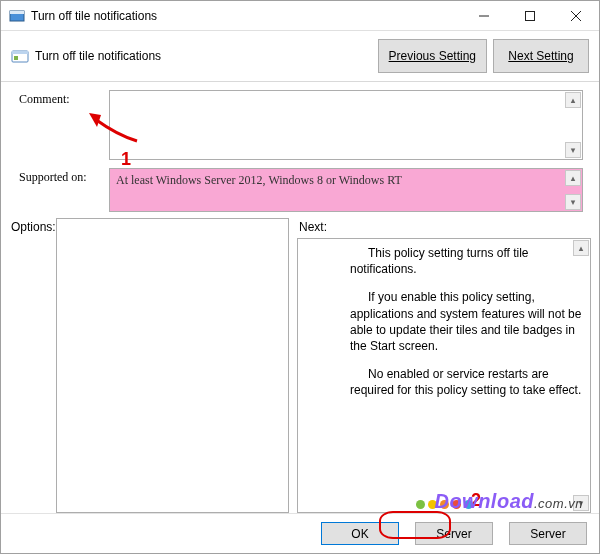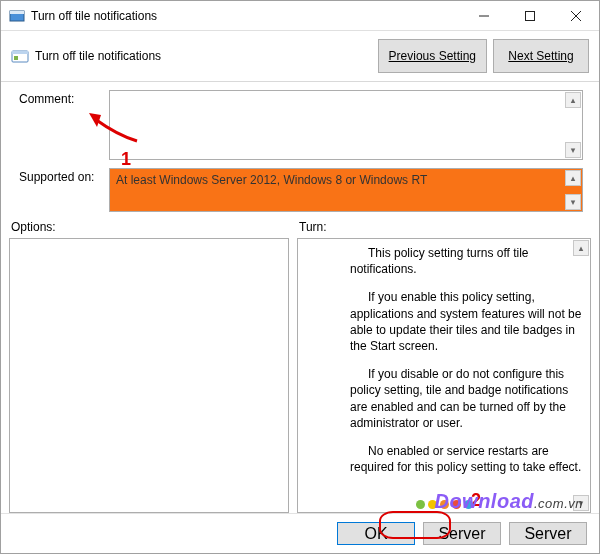--- a/index.html
+++ b/index.html
@@ -33,53 +33,53 @@
     min-width:96px; height:34px; border:1px solid #adadad; background:#e1e1e1;
     font-size:12px; padding:0 10px; margin-left:6px; cursor:pointer;
     text-decoration:underline; color:#000;
   }
   .divider { border-top:1px solid #d9d9d9; margin:4px 0 0 0; }
   .config-area { padding:8px 8px 6px 18px; display:flex; }
   .radio-col { width:150px; display:flex; flex-direction:column; gap:10px; padding-top:2px; }
   .radio-row { display:flex; align-items:center; gap:6px; white-space:nowrap; }
   .radio-row input { margin:0; }
   .radio-row label u { text-decoration:underline; }
-  .right-col { flex:1; display:flex; flex-direction:column; gap:8px; padding-right:8px;}
+  .right-col { flex:1; display:flex; flex-direction:column; gap:8px; padding-right:8px;font-family:Liberation Serif, serif;}
   .field-row { display:flex; gap:8px; }
   .field-label { width:82px; text-align:left; padding-top:2px;}
   .comment-box {
     flex:1; height:70px; border:1px solid #adadad; background:#fff; position:relative;
   }
   .scroll-up, .scroll-down {
     position:absolute; right:1px; width:16px; height:16px; border:1px solid #c8c8c8;
     background:#f0f0f0; display:flex; align-items:center; justify-content:center;
     font-size:9px; color:#666;
   }
   .scroll-up { top:1px; }
   .scroll-down { bottom:1px; }
   .supported-box {
-    flex:1; height:44px; border:1px solid #adadad; background:#f97316; position:relative;
+    flex:1; height:44px; border:1px solid #adadad; background:#f9a8d4; position:relative;
     padding:4px 20px 4px 6px; font-size:12px; color:#333;
   }
   .columns { display:flex; height:310px; padding:0 8px; gap:8px; }
-  .col-left { width:280px; display:flex; flex-direction:column; }
+  .col-left { width:280px; display:flex; }
   .col-right { flex:1; display:flex; flex-direction:column; }
   .col-label { font-size:12px; margin:2px 0 4px 2px; }
   .panel {
     flex:1; border:1px solid #adadad; background:#fff; padding:6px 8px; overflow:hidden; position:relative;
   }
   .help-text p { margin:0 0 12px 0; font-size:12px; line-height:1.35; }
   .help-text p.indent { text-indent:18px;margin-left:44px; }
   .button-bar {
     display:flex; justify-content:flex-end; gap:8px; padding:8px 12px;
     border-top:1px solid #e3e3e3;
   }
   .btn {
     min-width:78px; height:23px; border:1px solid #adadad; background:#e1e1e1;
-    font-size:16px; cursor:pointer;
+    font-size:12px; cursor:pointer;margin-left:8px;
   }
   .btn.primary { border:1px solid #0078d7; background:#e1e1e1; }
   .btn:disabled { color:#888; }
   
   .annot { position:absolute; pointer-events:none; }
   .arrow { left:86px; top:104px; width:60px; height:40px; }
   .num1 { left:120px; top:148px; color:#d00; font-size:18px; font-weight:bold; }
   .num2 { left:470px; top:489px; color:#d00; font-size:18px; font-weight:bold; }
   .ok-ring { left:378px; top:510px; width:72px; height:28px; border:2px solid #d00; border-radius:14px/10px; }
   
@@ -157,25 +157,24 @@
       </div>
     </div>
   </div>
 
   <div class="columns">
     <div class="col-left">
       <div class="col-label">Options:</div>
       <div class="panel"></div>
     </div>
     <div class="col-right">
-      <div class="col-label">Turn:</div>
+      <div class="col-label">Next:</div>
       <div class="panel help-text">
         <p class="indent">This policy setting turns off tile notifications.</p>
         <p class="indent">If you enable this policy setting, applications and system features will not be able to update their tiles and tile badges in the Start screen.</p>
-        <p class="indent">If you disable or do not configure this policy setting, tile and badge notifications are enabled and can be turned off by the administrator or user.</p>
         <p class="indent">No enabled or service restarts are required for this policy setting to take effect.</p>
         <div class="scroll-up">▴</div>
         <div class="scroll-down">▾</div>
       </div>
     </div>
   </div>
 
   <div class="button-bar">
     <button class="btn primary">OK</button>
     <button class="btn">Server</button>

